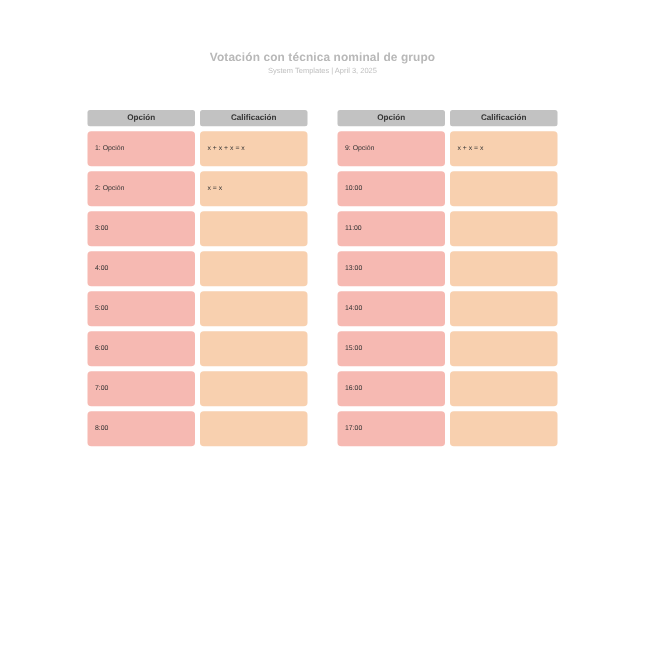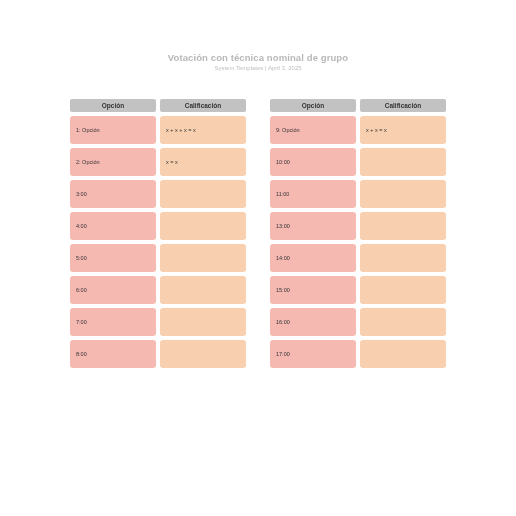--- a/index.html
+++ b/index.html
@@ -7,21 +7,21 @@
   body {
     font-family: -apple-system, BlinkMacSystemFont, "Segoe UI", Arial, sans-serif;
     background: #ffffff;
     position: relative;
   }
   .title {
     text-align: center;
     color: #b8b8b8;
     font-weight: 600;
     font-size: 9.5px;
-    margin-top: 52px;
+    margin-top: 41px;
     letter-spacing: 0.1px;
   }
   .subtitle {
     text-align: center;
     color: #c0c0c0;
     font-size: 6px;
     margin-top: 2px;
   }
   .tables {
     display: flex;

